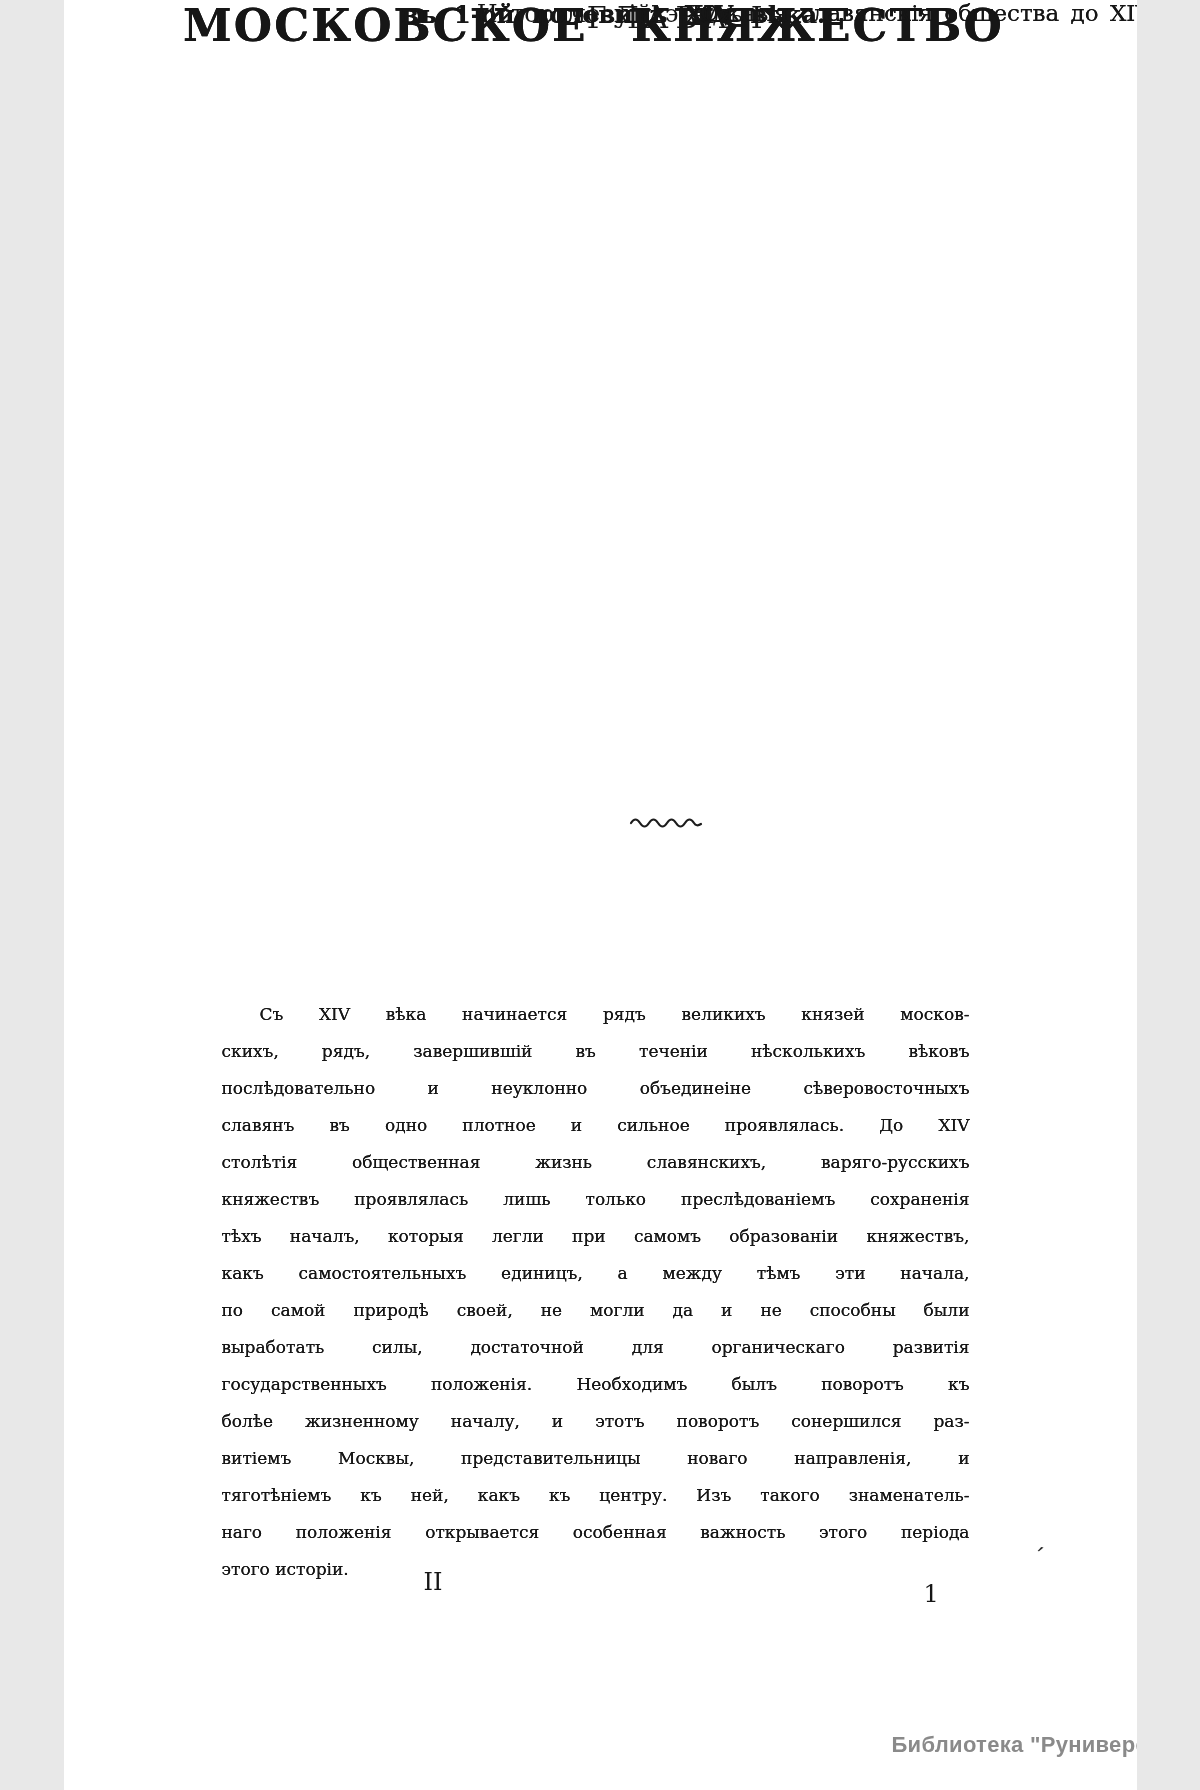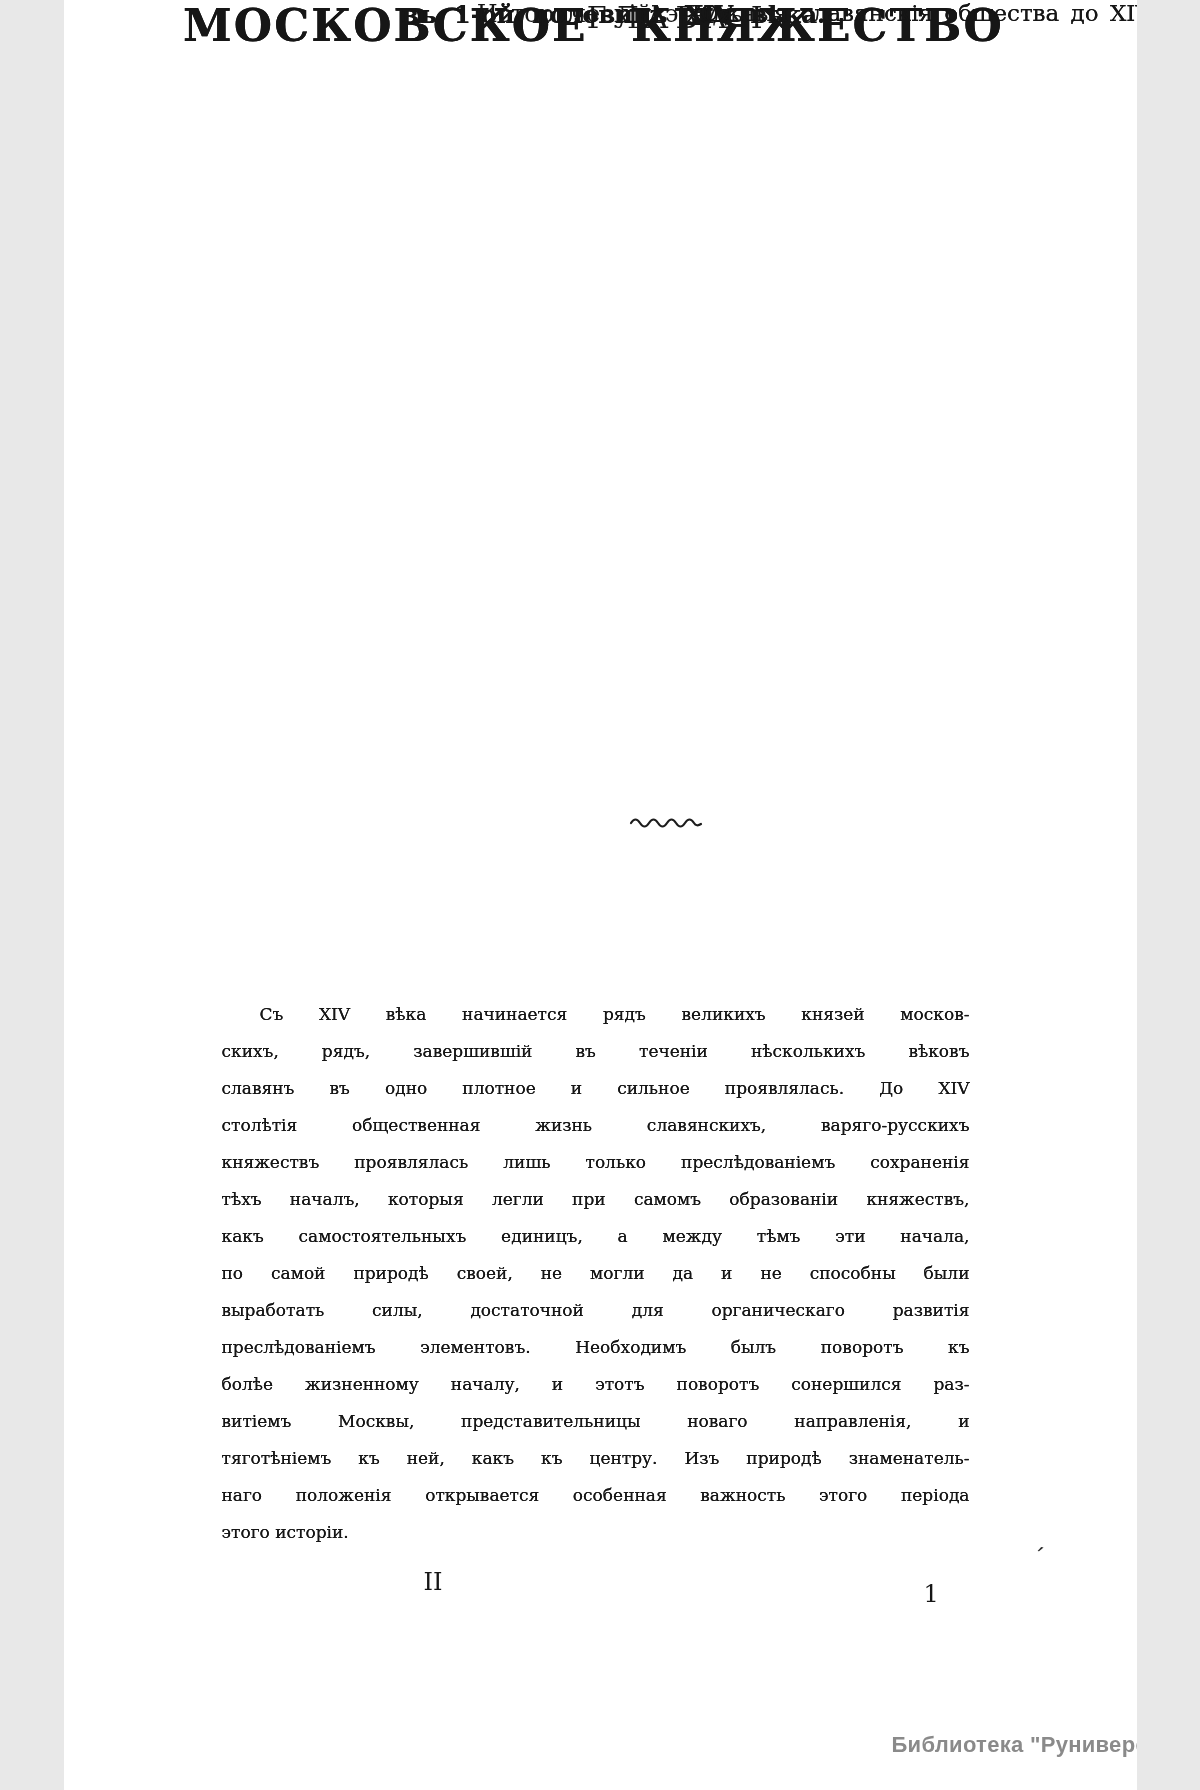--- a/index.html
+++ b/index.html
@@ -109,31 +109,32 @@
     <path d="M2 9 q4.5 -7 9 0 q4.5 7 9 0 q4.5 -7 9 0 q4.5 7 9 0 q4.5 -7 9 0 q4.5 7 9 0 q4.5 -7 9 0 q2.5 4 7 1" fill="none" stroke="#1d1d1d" stroke-width="2.2" stroke-linecap="round"></path>
   </svg>
 
   <div class="abs chapter">ГЛАВА I.</div>
 
   <div class="abs chapter-sub">Южныя славянскія общества до XIV вѣка.</div>
 
   <div class="abs body-block">
       <div class="bline">Съ XIV вѣка начинается рядъ великихъ князей москов-</div>
       <div class="bline">скихъ, рядъ, завершившій въ теченіи нѣсколькихъ вѣковъ</div>
+      <div class="bline">послѣдовательно и неуклонно объединеіне сѣверовосточныхъ</div>
       <div class="bline">славянъ въ одно плотное и сильное проявлялась. До XIV</div>
       <div class="bline">столѣтія общественная жизнь славянскихъ, варяго-русскихъ</div>
       <div class="bline">княжествъ проявлялась лишь только преслѣдованіемъ сохраненія</div>
       <div class="bline">тѣхъ началъ, которыя легли при самомъ образованіи княжествъ,</div>
       <div class="bline">какъ самостоятельныхъ единицъ, а между тѣмъ эти начала,</div>
       <div class="bline">по самой природѣ своей, не могли да и не способны были</div>
       <div class="bline">выработать силы, достаточной для органическаго развитія</div>
-      <div class="bline">преслѣдованіемъ элементовъ. Необходимъ былъ поворотъ къ</div>
+      <div class="bline">государственныхъ положенія. Необходимъ былъ поворотъ къ</div>
       <div class="bline">болѣе жизненному началу, и этотъ поворотъ сонершился раз-</div>
       <div class="bline">витіемъ Москвы, представительницы новаго направленія, и</div>
-      <div class="bline">тяготѣніемъ къ ней, какъ къ центру. Изъ природѣ знаменатель-</div>
+      <div class="bline">тяготѣніемъ къ ней, какъ къ центру. Изъ такого знаменатель-</div>
       <div class="bline">наго положенія открывается особенная важность этого періода</div>
       <div class="bline">этого исторіи.</div>
     </div>
 
   <div class="abs sig-mark">II</div>
 
   <div class="abs page-num">1</div>
 
   <div class="abs stray">´</div>
 

